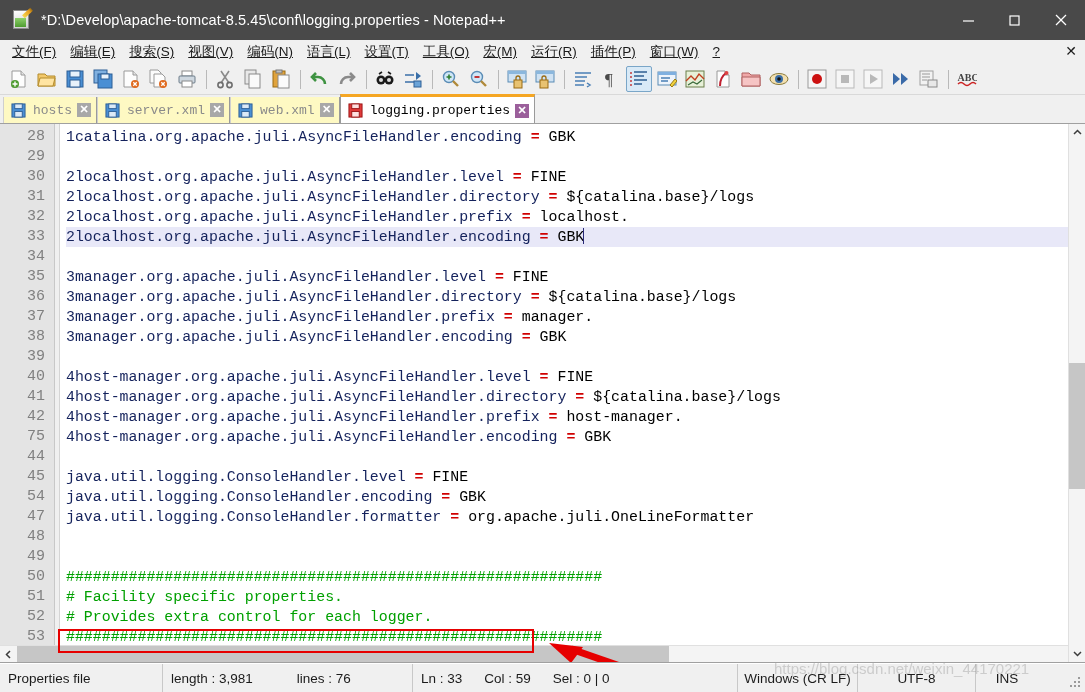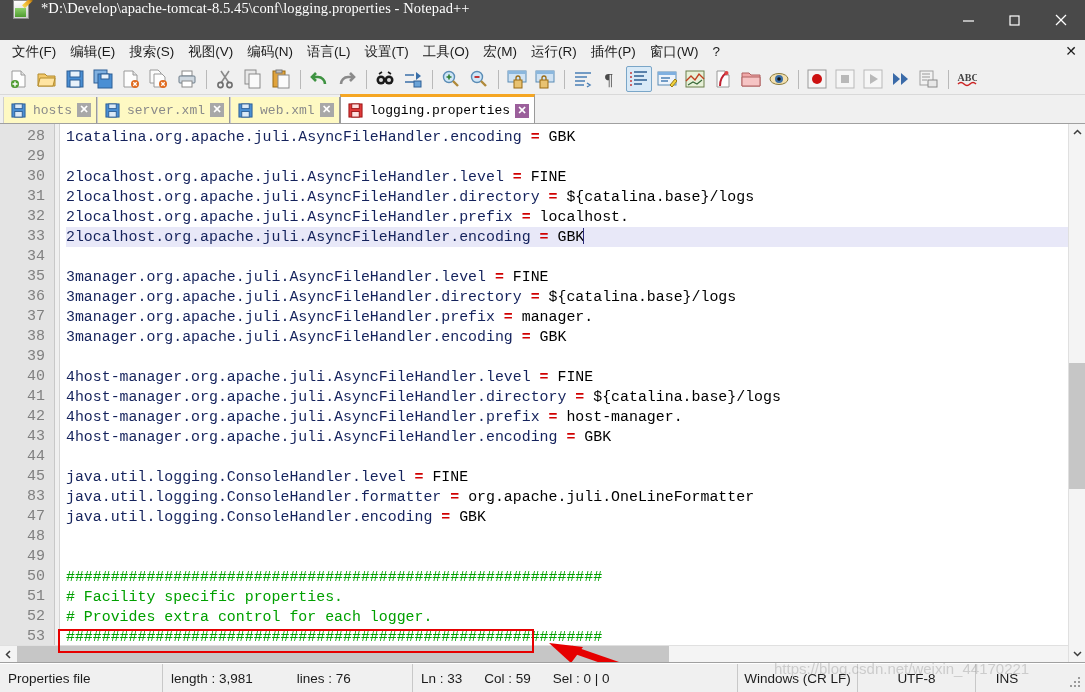--- a/index.html
+++ b/index.html
@@ -14,25 +14,24 @@
     width: 1085px; height: 692px;
     position: relative;
     display: flex; flex-direction: column;
     background: #f0f0f0;
   }
 
   
   .titlebar {
     height: 40px;
     background: #494949;
-    display: flex; align-items: flex-start;
+    display: flex; align-items: center;
     flex: 0 0 40px;
     color: #ffffff;
     position: relative;
-    font-family: Liberation Serif, serif;
   }
   .titlebar .app-icon {
     width: 20px; height: 20px;
     margin-left: 12px; margin-right: 9px;
     position: relative; flex: 0 0 20px;
   }
   .app-icon .sheet {
     position: absolute; left: 1px; top: 0px;
     width: 16px; height: 19px;
     background: linear-gradient(170deg,#ffffff 0%,#e9e9e9 45%,#cfcfcf 100%);
@@ -72,20 +71,21 @@
     padding-left: 5px;
     border-bottom: 0px;
     position: relative;
   }
   .menuitem {
     font-size: 13.5px;
     color: #1b1b1b;
     padding: 2px 7px 2px 7px;
     white-space: nowrap;
     line-height: 18px;
+    text-decoration: underline;
   }
   .menuclose {
     position: absolute; right: 8px; top: 3px;
     font-size: 14px; color: #1b1b1b;
   }
 
   
   .toolbar {
     height: 31px; flex: 0 0 31px;
     background: #f0f0f0;
@@ -642,24 +642,24 @@
             <div class="ln">33</div>
             <div class="ln">34</div>
             <div class="ln">35</div>
             <div class="ln">36</div>
             <div class="ln">37</div>
             <div class="ln">38</div>
             <div class="ln">39</div>
             <div class="ln">40</div>
             <div class="ln">41</div>
             <div class="ln">42</div>
-            <div class="ln">43</div>
+            <div class="ln">75</div>
             <div class="ln">44</div>
             <div class="ln">45</div>
-            <div class="ln">83</div>
+            <div class="ln">54</div>
             <div class="ln">47</div>
             <div class="ln">48</div>
             <div class="ln">49</div>
             <div class="ln">50</div>
             <div class="ln">51</div>
             <div class="ln">52</div>
             <div class="ln">53</div>
           </div>
         <div class="gutter-fold"></div>
         <div class="code" id="code">
@@ -674,22 +674,22 @@
             <div class="cline"><span class="k">3manager.org.apache.juli.AsyncFileHandler.directory</span><span class="op"> = </span><span class="v">${catalina.base}/logs</span></div>
             <div class="cline"><span class="k">3manager.org.apache.juli.AsyncFileHandler.prefix</span><span class="op"> = </span><span class="v">manager.</span></div>
             <div class="cline"><span class="k">3manager.org.apache.juli.AsyncFileHandler.encoding</span><span class="op"> = </span><span class="v">GBK</span></div>
             <div class="cline">&nbsp;</div>
             <div class="cline"><span class="k">4host-manager.org.apache.juli.AsyncFileHandler.level</span><span class="op"> = </span><span class="v">FINE</span></div>
             <div class="cline"><span class="k">4host-manager.org.apache.juli.AsyncFileHandler.directory</span><span class="op"> = </span><span class="v">${catalina.base}/logs</span></div>
             <div class="cline"><span class="k">4host-manager.org.apache.juli.AsyncFileHandler.prefix</span><span class="op"> = </span><span class="v">host-manager.</span></div>
             <div class="cline"><span class="k">4host-manager.org.apache.juli.AsyncFileHandler.encoding</span><span class="op"> = </span><span class="v">GBK</span></div>
             <div class="cline">&nbsp;</div>
             <div class="cline"><span class="k">java.util.logging.ConsoleHandler.level</span><span class="op"> = </span><span class="v">FINE</span></div>
+            <div class="cline"><span class="k">java.util.logging.ConsoleHandler.encoding</span><span class="op"> = </span><span class="v">GBK</span></div>
             <div class="cline"><span class="k">java.util.logging.ConsoleHandler.formatter</span><span class="op"> = </span><span class="v">org.apache.juli.OneLineFormatter</span></div>
-            <div class="cline"><span class="k">java.util.logging.ConsoleHandler.encoding</span><span class="op"> = </span><span class="v">GBK</span></div>
             <div class="cline">&nbsp;</div>
             <div class="cline">&nbsp;</div>
             <div class="cline"><span class="cm">############################################################</span></div>
             <div class="cline"><span class="cm"># Facility specific properties.</span></div>
             <div class="cline"><span class="cm"># Provides extra control for each logger.</span></div>
             <div class="cline"><span class="cm">############################################################</span></div>
           </div>
       </div>
       <div class="hscroll">
         <div class="harrow">

